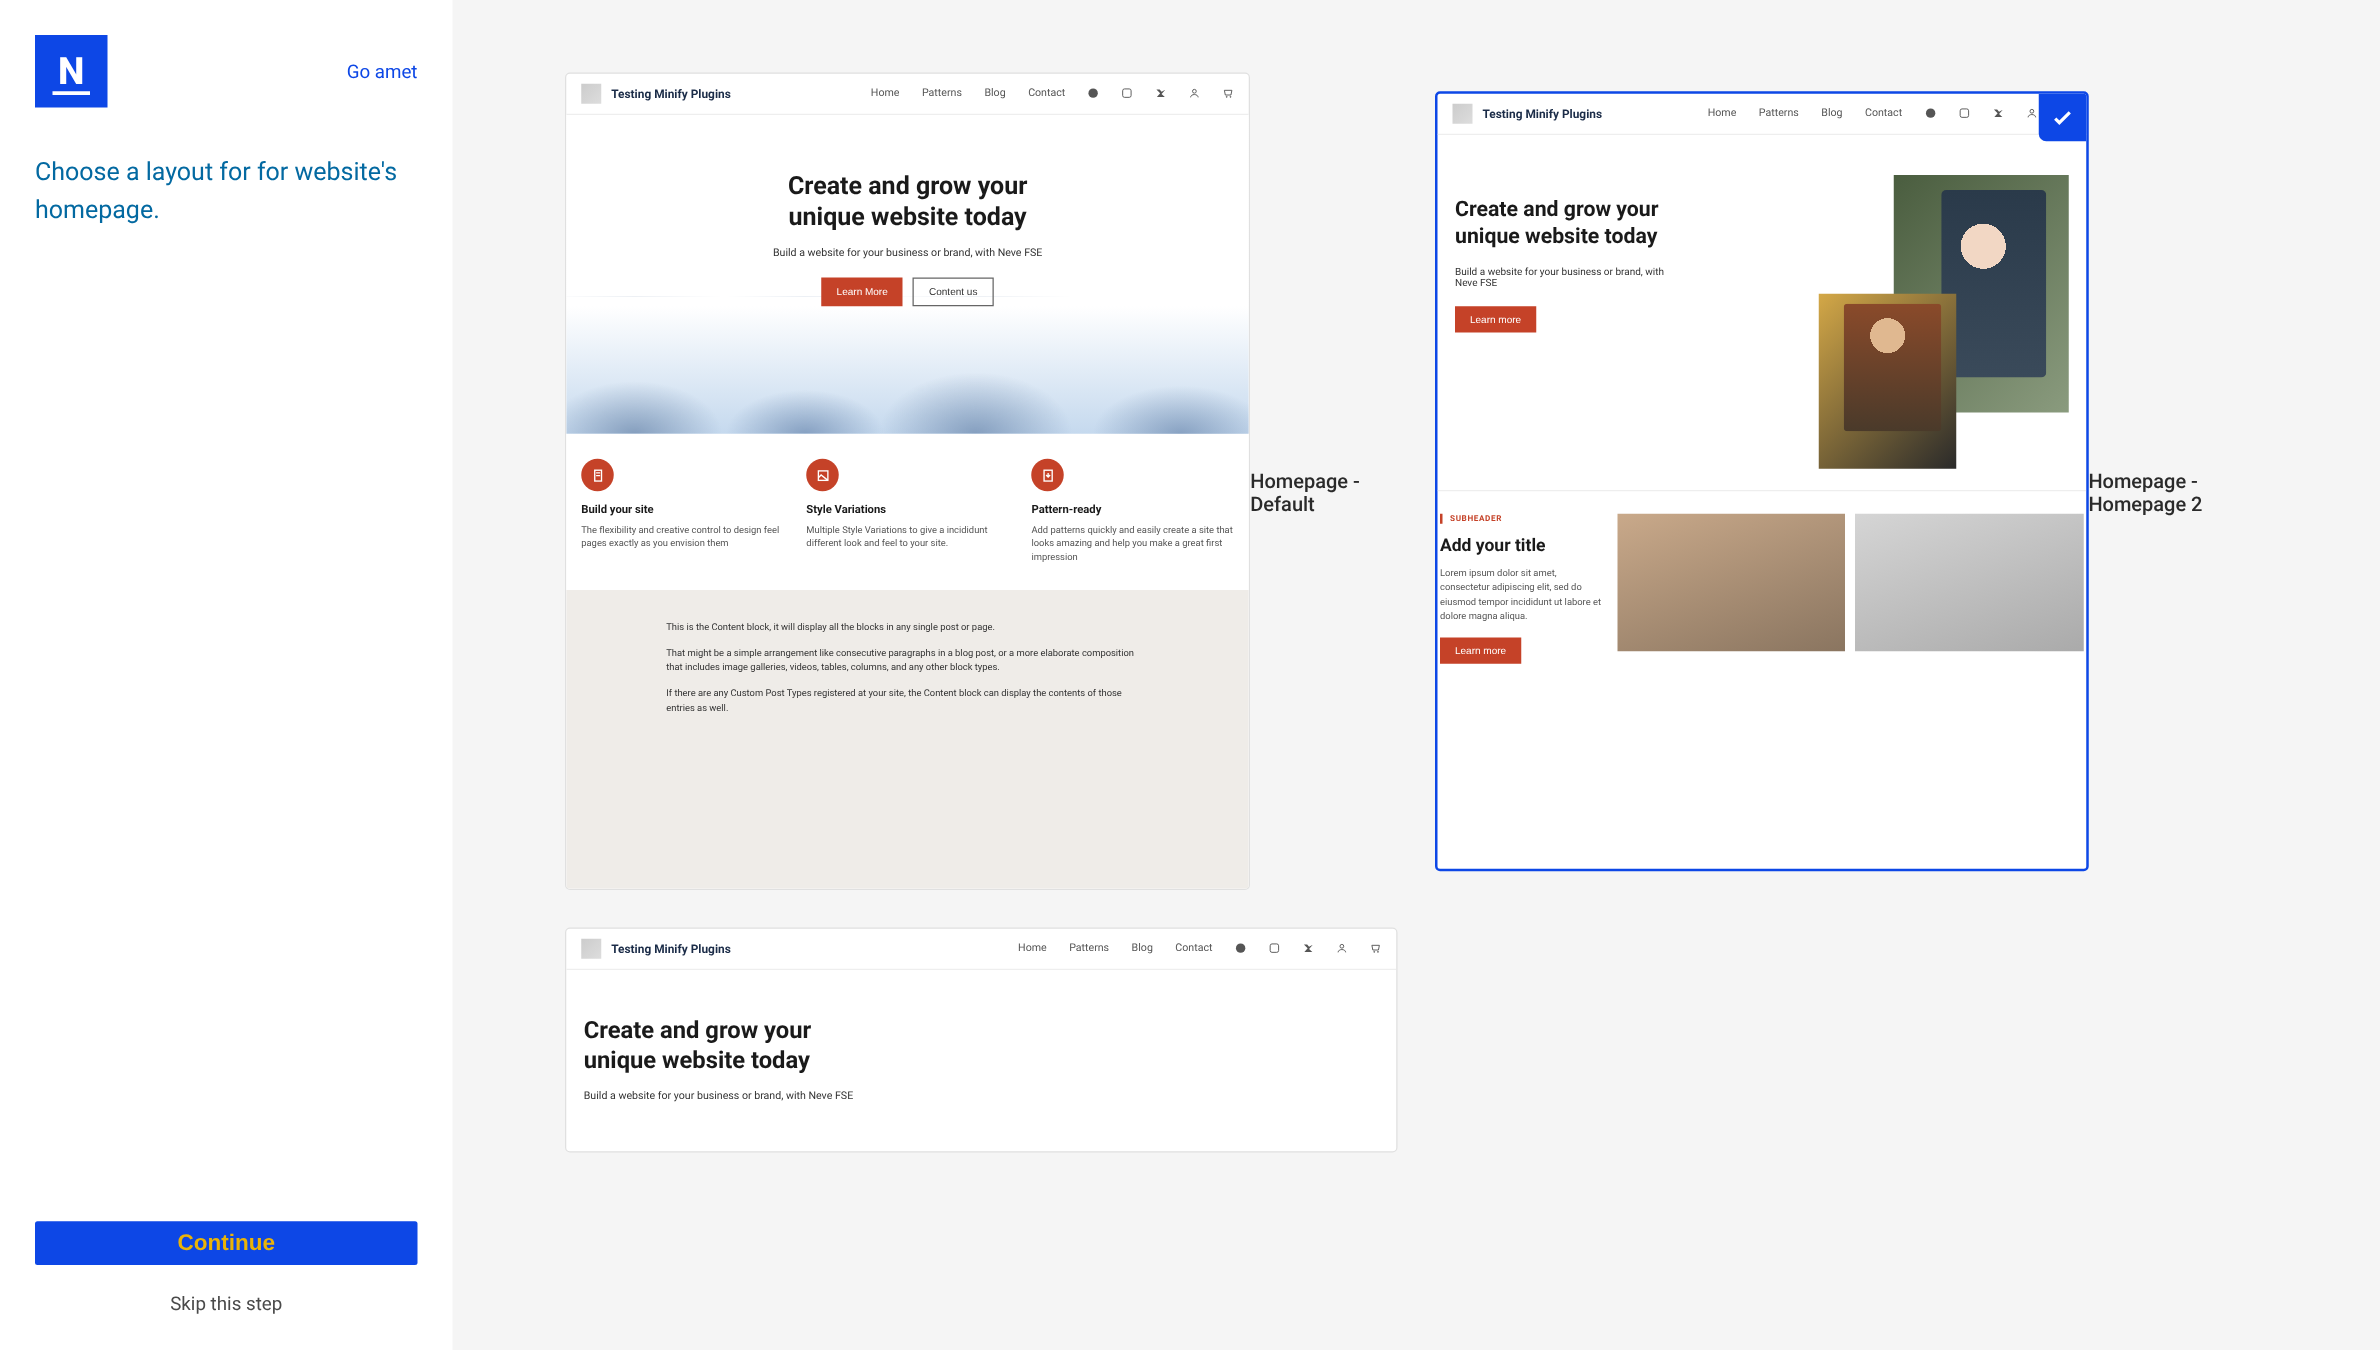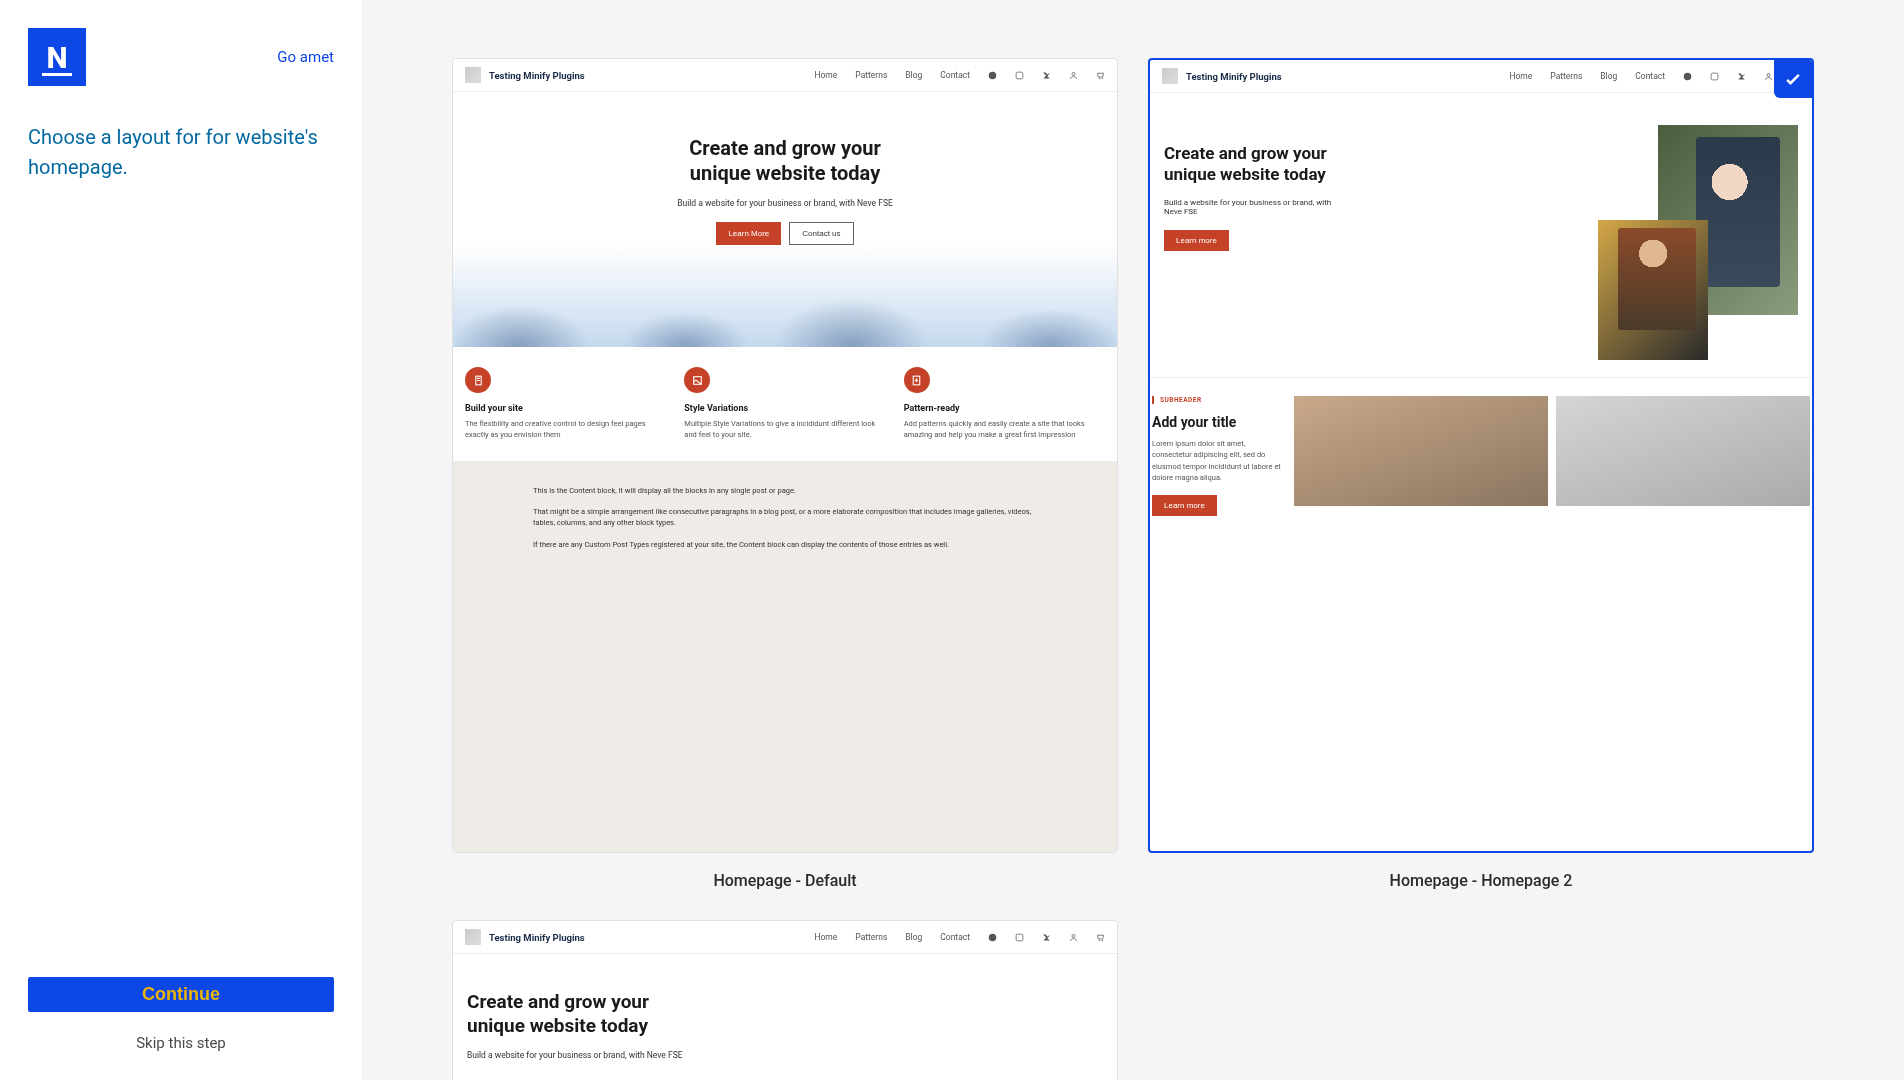--- a/index.html
+++ b/index.html
@@ -14,34 +14,34 @@
     .go-back { color: #0d47e6; font-size: 15px; text-decoration: none; cursor: pointer; }
     .sidebar-title { font-size: 26px; font-weight: 700; line-height: 1.3; margin-bottom: 18px; color: #1a1a1a; }
     .sidebar-desc { font-size: 20px; color: #0369a1; line-height: 1.5; }
     .sidebar-bottom { margin-top: auto; }
     .continue-btn { width: 100%; background: #0d47e6; color: #eab308; border: none; padding: 7px; font-size: 18px; font-weight: 600; cursor: pointer; border-radius: 2px; }
     .skip-link { display: block; text-align: center; margin-top: 22px; color: #4a4a4a; font-size: 15px; cursor: pointer; }
     
     
     .gallery { flex: 1; padding: 58px 90px; overflow-y: auto; }
     .grid { display: grid; grid-template-columns: repeat(2, 1fr); gap: 30px; }
-    .card-wrap { display: flex; flex-direction: column; align-items: center; }
+    .card-wrap { display: flex; flex-direction: row; align-items: center; }
     .card-label { margin-top: 18px; font-size: 16px; color: #2a2a2a; font-weight: 500; }
     .card { width: 100%; aspect-ratio: 444/530; background: #fff; border: 1px solid #e0e0e0; border-radius: 4px; overflow: hidden; position: relative; cursor: pointer; }
     .card.selected { border: 2px solid #0d47e6; }
     .card.selected .check-badge { display: flex; }
     .check-badge { display: none; position: absolute; top: 0; right: 0; width: 38px; height: 38px; background: #0d47e6; align-items: center; justify-content: center; border-bottom-left-radius: 6px; }
     .check-badge svg { width: 20px; height: 20px; }
     
     
     .tpl { width: 100%; height: 100%; display: flex; flex-direction: column; font-size: 9px; }
     .tpl-hdr { display: flex; align-items: center; padding: 8px 12px; border-bottom: 1px solid #eee; gap: 8px; }
     .tpl-logo { width: 16px; height: 16px; background: linear-gradient(135deg, #ccc, #ddd); }
     .tpl-brand { font-weight: 700; color: #1b2c48; font-size: 9.5px; }
-    .tpl-nav { margin-left: auto; display: flex; gap: 18px; font-size: 8.5px; color: #555; align-items: center; }
+    .tpl-nav { margin-left: auto; display: flex; gap: 18px; font-size: 8.5px; color: #555; align-items: flex-start; }
     .tpl-ico { width: 9px; height: 9px; color: #555; }
     
     
     .hero-center { padding: 44px 20px 0; text-align: center; background: linear-gradient(#fff 60%, #c5d9ee); position: relative; height: 255px; }
     .hero-center::after { content: ''; position: absolute; left: 0; right: 0; bottom: 0; height: 110px; background:
       radial-gradient(ellipse 100px 60px at 10% 100%, rgba(80,110,150,0.55), transparent 70%),
       radial-gradient(ellipse 90px 50px at 35% 100%, rgba(100,130,170,0.65), transparent 70%),
       radial-gradient(ellipse 110px 70px at 60% 100%, rgba(90,120,160,0.6), transparent 70%),
       radial-gradient(ellipse 100px 55px at 90% 100%, rgba(95,125,165,0.6), transparent 70%); }
     .hero-h { font-size: 20px; font-weight: 700; line-height: 1.25; color: #1a1a1a; }
@@ -132,21 +132,21 @@
                     <circle cx="9" cy="20" r="1"></circle>
                     <circle cx="17" cy="20" r="1"></circle>
                   </svg>
               </div>
             </div>
             <div class="hero-center">
               <div class="hero-h"><span>Create and grow your</span><br><span>unique website today</span></div>
               <div class="hero-sub">Build a website for your business or brand, with Neve FSE</div>
               <div class="hero-btns">
                 <button class="btn-p">Learn More</button>
-                <button class="btn-o">Contact us</button>
+                <button class="btn-o">Content us</button>
               </div>
             </div>
             <div class="feat-row">
               <div class="feat">
                 <div class="feat-ic">
                     <svg viewBox="0 0 24 24" fill="none" stroke="#fff" stroke-width="2">
                       <rect x="7" y="4" width="10" height="16"></rect>
                       <path d="M9 8h6M9 12h6"></path>
                     </svg>
                   </div>

